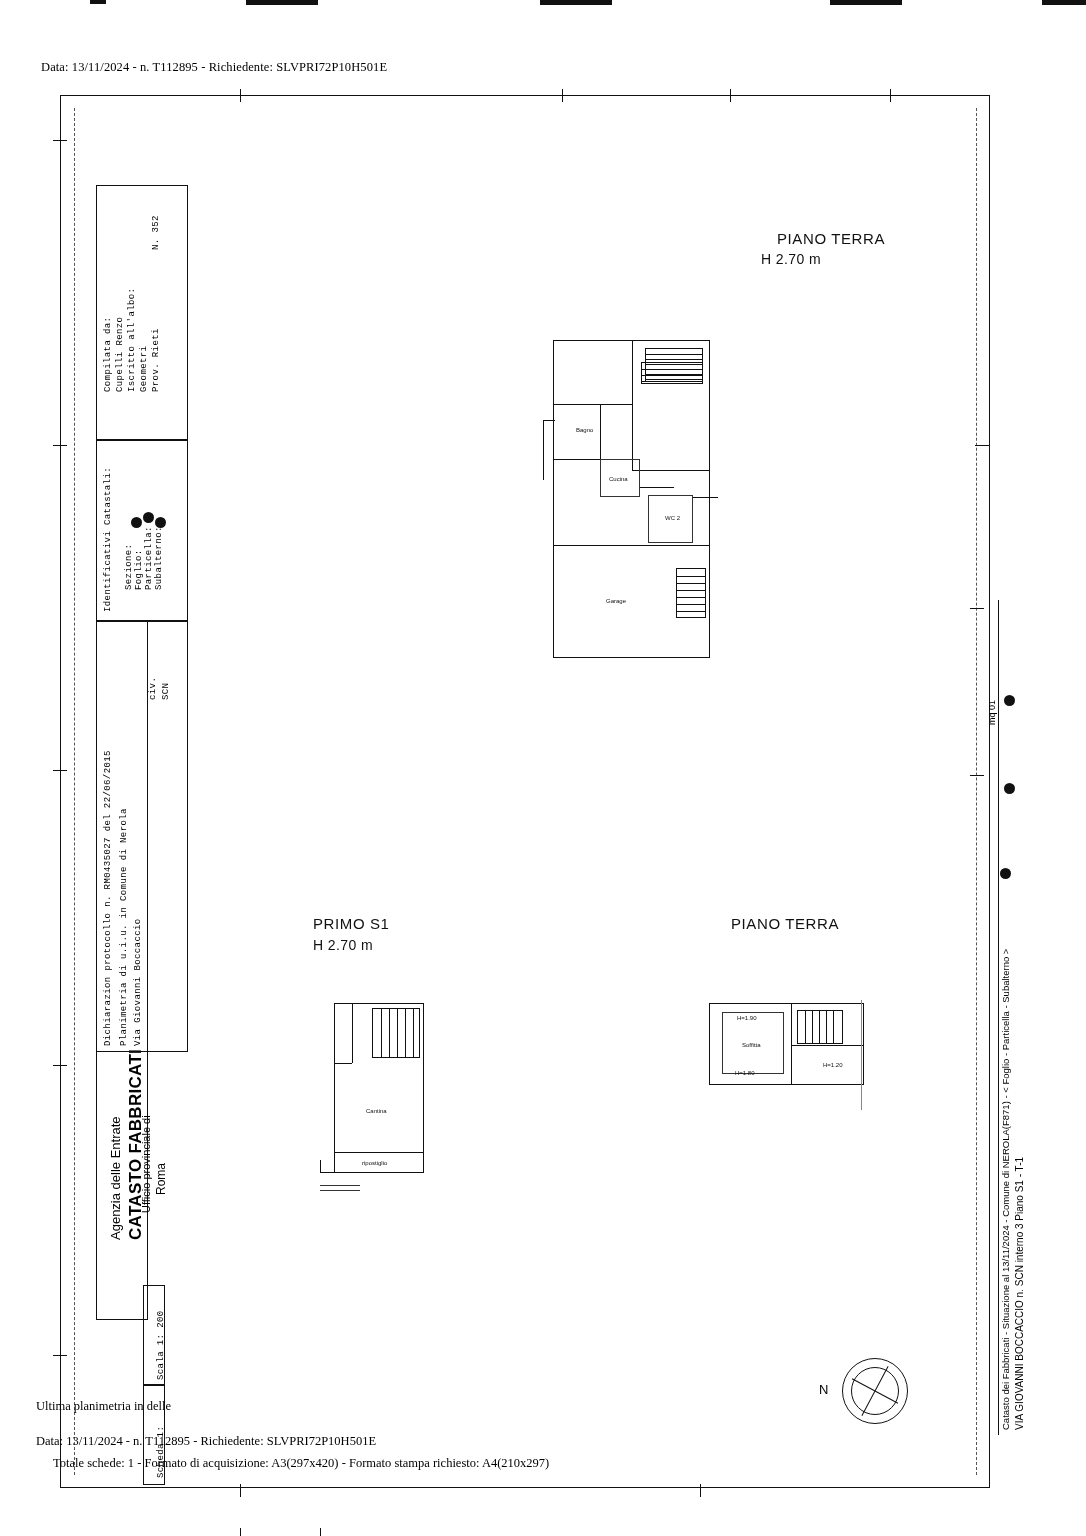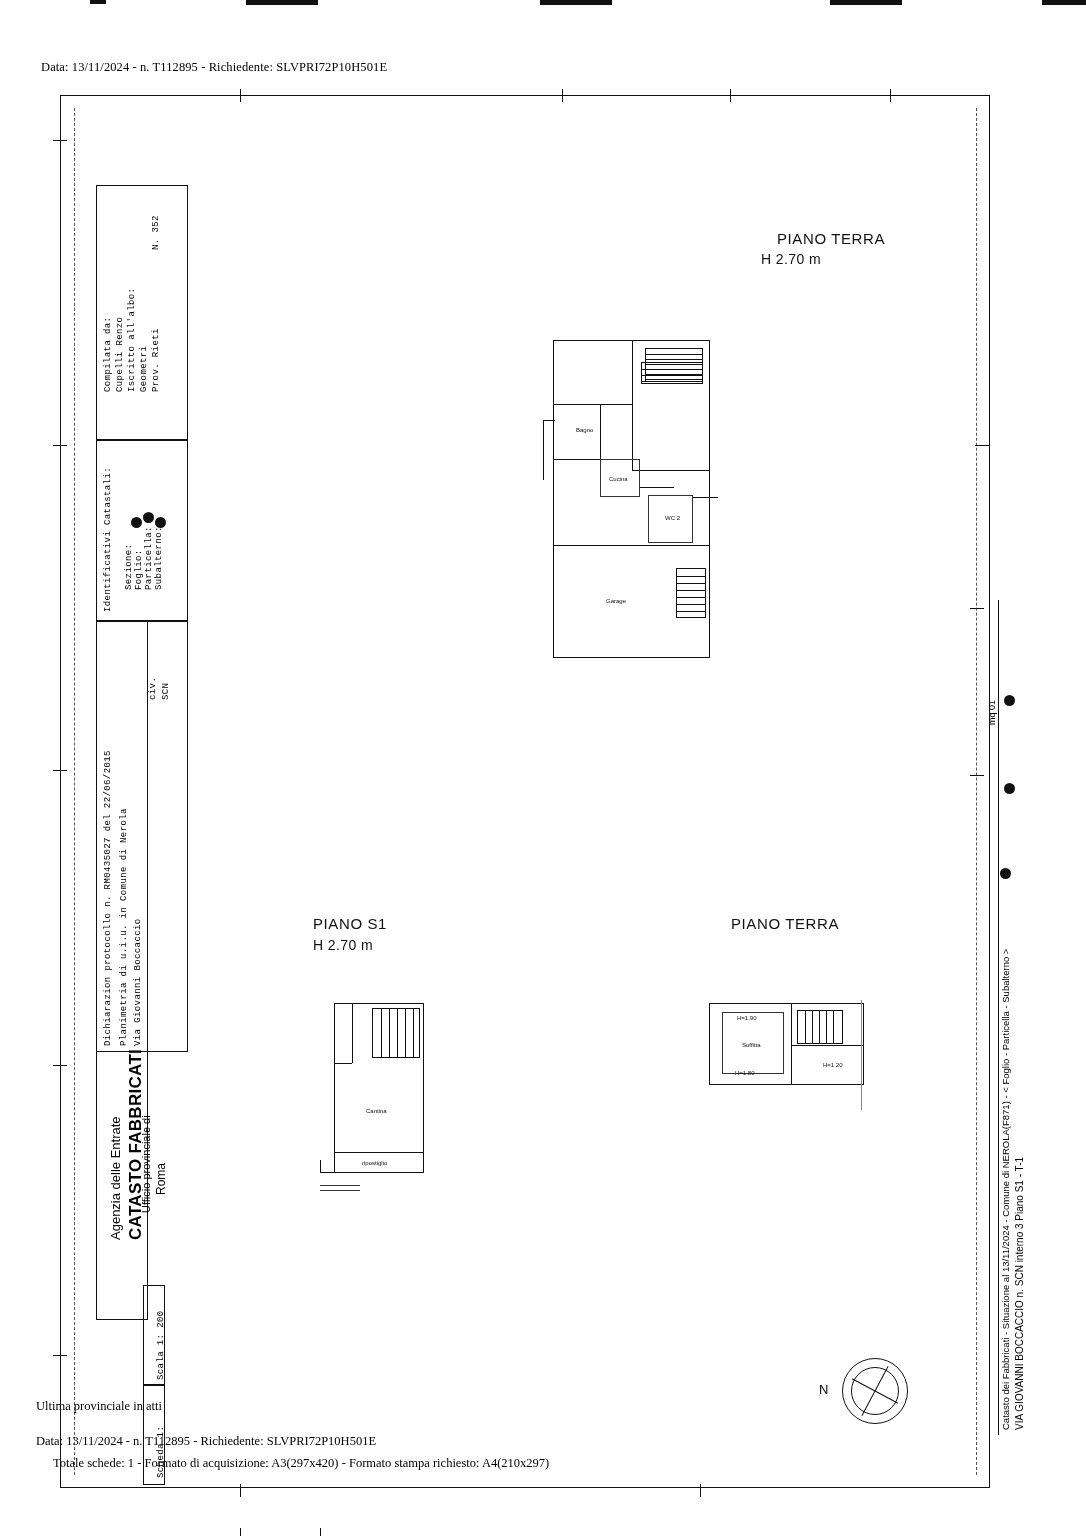--- a/index.html
+++ b/index.html
@@ -314,21 +314,21 @@
     <div class="st" style="top:28px;"></div>
     <div class="st" style="top:35px;"></div>
     <div class="st" style="top:42px;"></div>
   </div>
 
   <div class="room-label" style="left:576px; top:427px;">Bagno</div>
   <div class="room-label" style="left:609px; top:476px;">Cucina</div>
   <div class="room-label" style="left:665px; top:515px;">WC 2</div>
   <div class="room-label" style="left:606px; top:598px;">Garage</div>
 
-  <div class="plan-title" style="left:313px; top:915px;">PIANO S1</div>
+  <div class="plan-title" style="left:313px; top:915px;">PRIMO S1</div>
   <div class="plan-sub" style="left:313px; top:937px;">H 2.70 m</div>
 
   <div class="wall" style="left:334px; top:1003px; width:90px; height:170px;"></div>
   <div class="vline" style="left:352px; top:1003px; height:60px;"></div>
   <div class="hline" style="left:334px; top:1063px; width:18px;"></div>
   <div class="hline" style="left:334px; top:1152px; width:90px;"></div>
   <div class="hline" style="left:320px; top:1172px; width:42px;"></div>
   <div class="vline" style="left:320px; top:1160px; height:13px;"></div>
 
   <div class="stair v" style="left:372px; top:1008px; width:48px; height:50px;">
@@ -376,20 +376,20 @@
   <div class="compass-n" style="left:819px; top:1382px;">N</div>
 
   <div class="vline" style="left:998px; top:600px; height:835px; background:#111;"></div>
   <div class="vtext-sans" style="left:1000px; top:1430px; font-size:9.5px;">Catasto dei Fabbricati - Situazione al 13/11/2024 - Comune di NEROLA(F871) - &lt; Foglio - Particella - Subalterno &gt;</div>
   <div class="vtext-sans" style="left:1014px; top:1430px; font-size:10px;">VIA GIOVANNI BOCCACCIO n. SCN  interno 3 Piano S1 - T-1</div>
   <div class="vtext-sans" style="left:987px; top:725px; font-size:9px;">mq 01</div>
   <div class="dot" style="left:1004px; top:695px;"></div>
   <div class="dot" style="left:1004px; top:783px;"></div>
   <div class="dot" style="left:1000px; top:868px;"></div>
 
-  <div class="footer-italic" style="left:36px; top:1399px;">Ultima provinciale in atti</div>
+  <div class="footer-italic" style="left:36px; top:1399px;">Ultima planimetria in delle</div>
   <div class="footer-line" style="left:36px; top:1434px;">Data: 13/11/2024 - n. T112895 - Richiedente: SLVPRI72P10H501E</div>
   <div class="footer-line" style="left:36px; top:1456px;margin-left:17px;">Totale schede: 1 - Formato di acquisizione: A3(297x420)  - Formato stampa richiesto: A4(210x297)</div>
 
   <div class="botmark" style="left:240px; top:1528px; width:1px; height:8px;"></div>
   <div class="botmark" style="left:320px; top:1528px; width:1px; height:8px;"></div>
 
 </div>
 
 </body></html>

